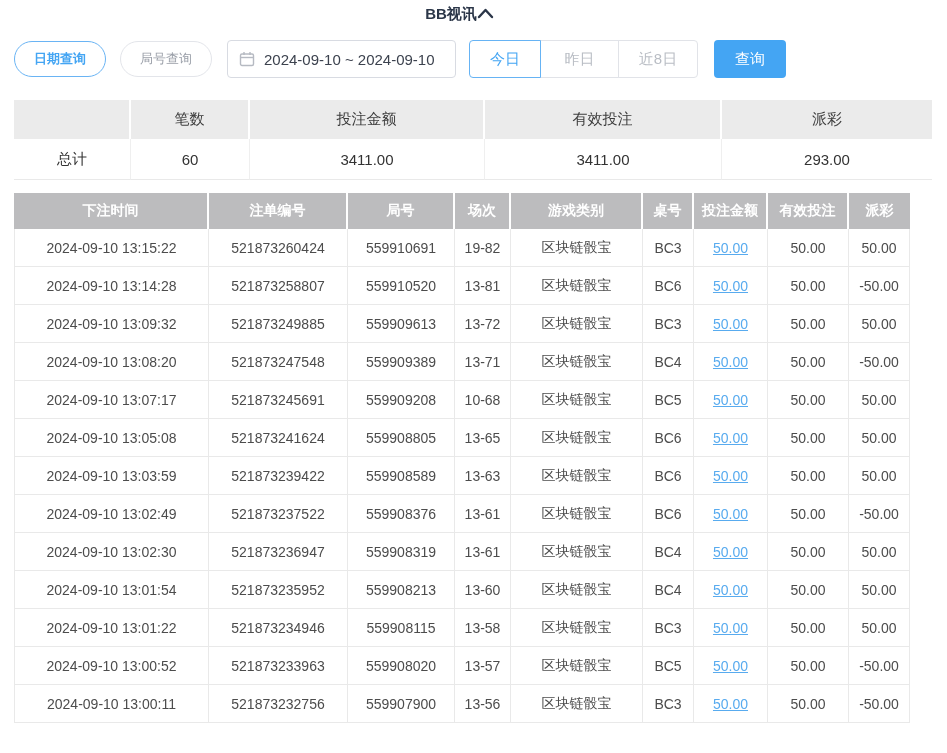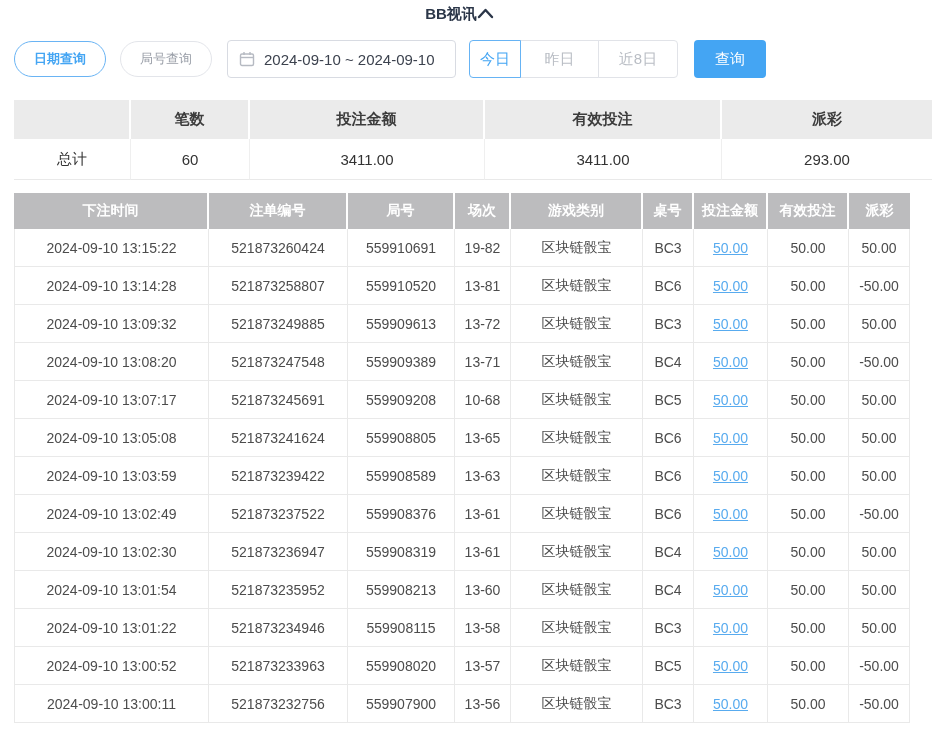--- a/index.html
+++ b/index.html
@@ -24,38 +24,38 @@
   }
   .pill.active { border: 1px solid #6ab4f4; color: var(--accent, #3d9df2); font-weight: bold; }
   .pill.inactive { border: 1px solid #e3e5ea; color: #9a9fa8; margin-left: 14px; }
   .date-input {
     margin-left: 15px; width: 229px; height: 38px; border: 1px solid #d8dbe2; border-radius: 4px;
     display: flex; align-items: center; padding: 0 11px; gap: 9px;
     font-size: 15px; color: #3c424e; cursor: text; background: #fff;
   }
   .seg-group { display: flex; margin-left: 13px; }
   .seg {
-    width: 52px; height: 38px; background: #fff; border: 1px solid #e1e3e8;
+    width: 72px; height: 38px; background: #fff; border: 1px solid #e1e3e8;
     font-size: 15px; color: #b9bdc4; cursor: pointer; font-family: inherit;
   }
   .seg + .seg { margin-left: -1px; }
   .seg.first { border-radius: 4px 0 0 4px; }
   .seg.mid   { width: 79px; }
   .seg.last  { border-radius: 0 4px 4px 0; width: 80px; }
   .seg.active { border-color: #66b3f4; color: var(--accent, #43a4f3); position: relative; z-index: 1; }
   .search-btn {
     margin-left: 16px; width: 72px; height: 38px; background: var(--accent, #54b0f3);
     border: none; border-radius: 4px; color: #fff; font-size: 15px; cursor: pointer; font-family: inherit;
   }
 
   
   table { border-collapse: separate; border-spacing: 0; table-layout: fixed; }
   .summary-table { width: 918px; margin-top: 22px; font-size: 15px; }
   .summary-table th {
-    background: #ebebeb; height: 39px; font-weight: bold; color: #3c3c3c;
+    background: #ebebeb; height: 39px; font-weight: normal; color: #3c3c3c;
     border-right: 2px solid #fff; text-align: center; font-size: 15px;
   }
   .summary-table th:last-child { border-right: none; }
   .summary-table td {
     height: 41px; text-align: center; color: #333;
     border-right: 1px solid #efefef; border-bottom: 1px solid #e9e9e9; background: #fff;
   }
   .summary-table td:last-child { border-right: none; }
 
   .bet-table { width: 896px; margin-top: 13px; font-size: 14px; }

